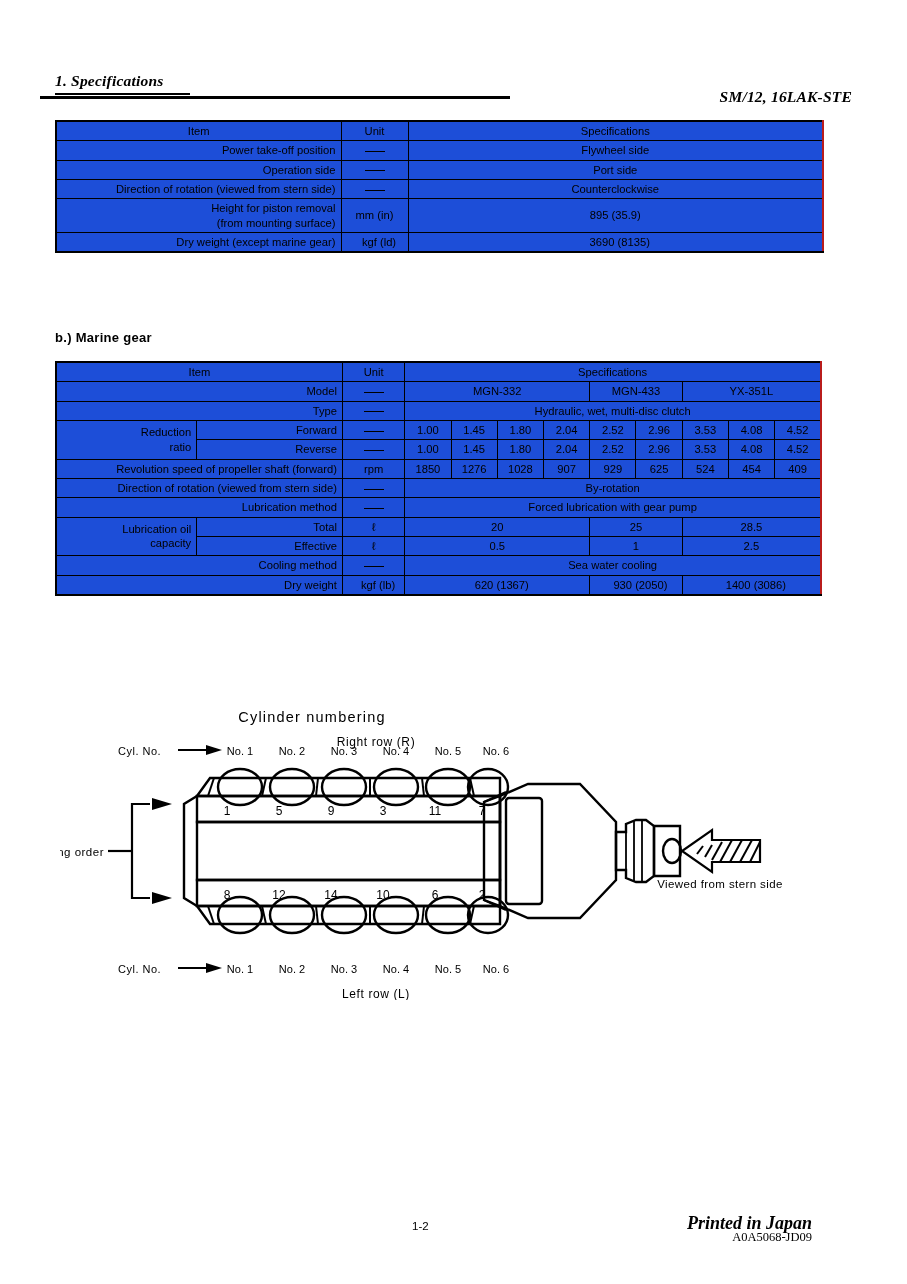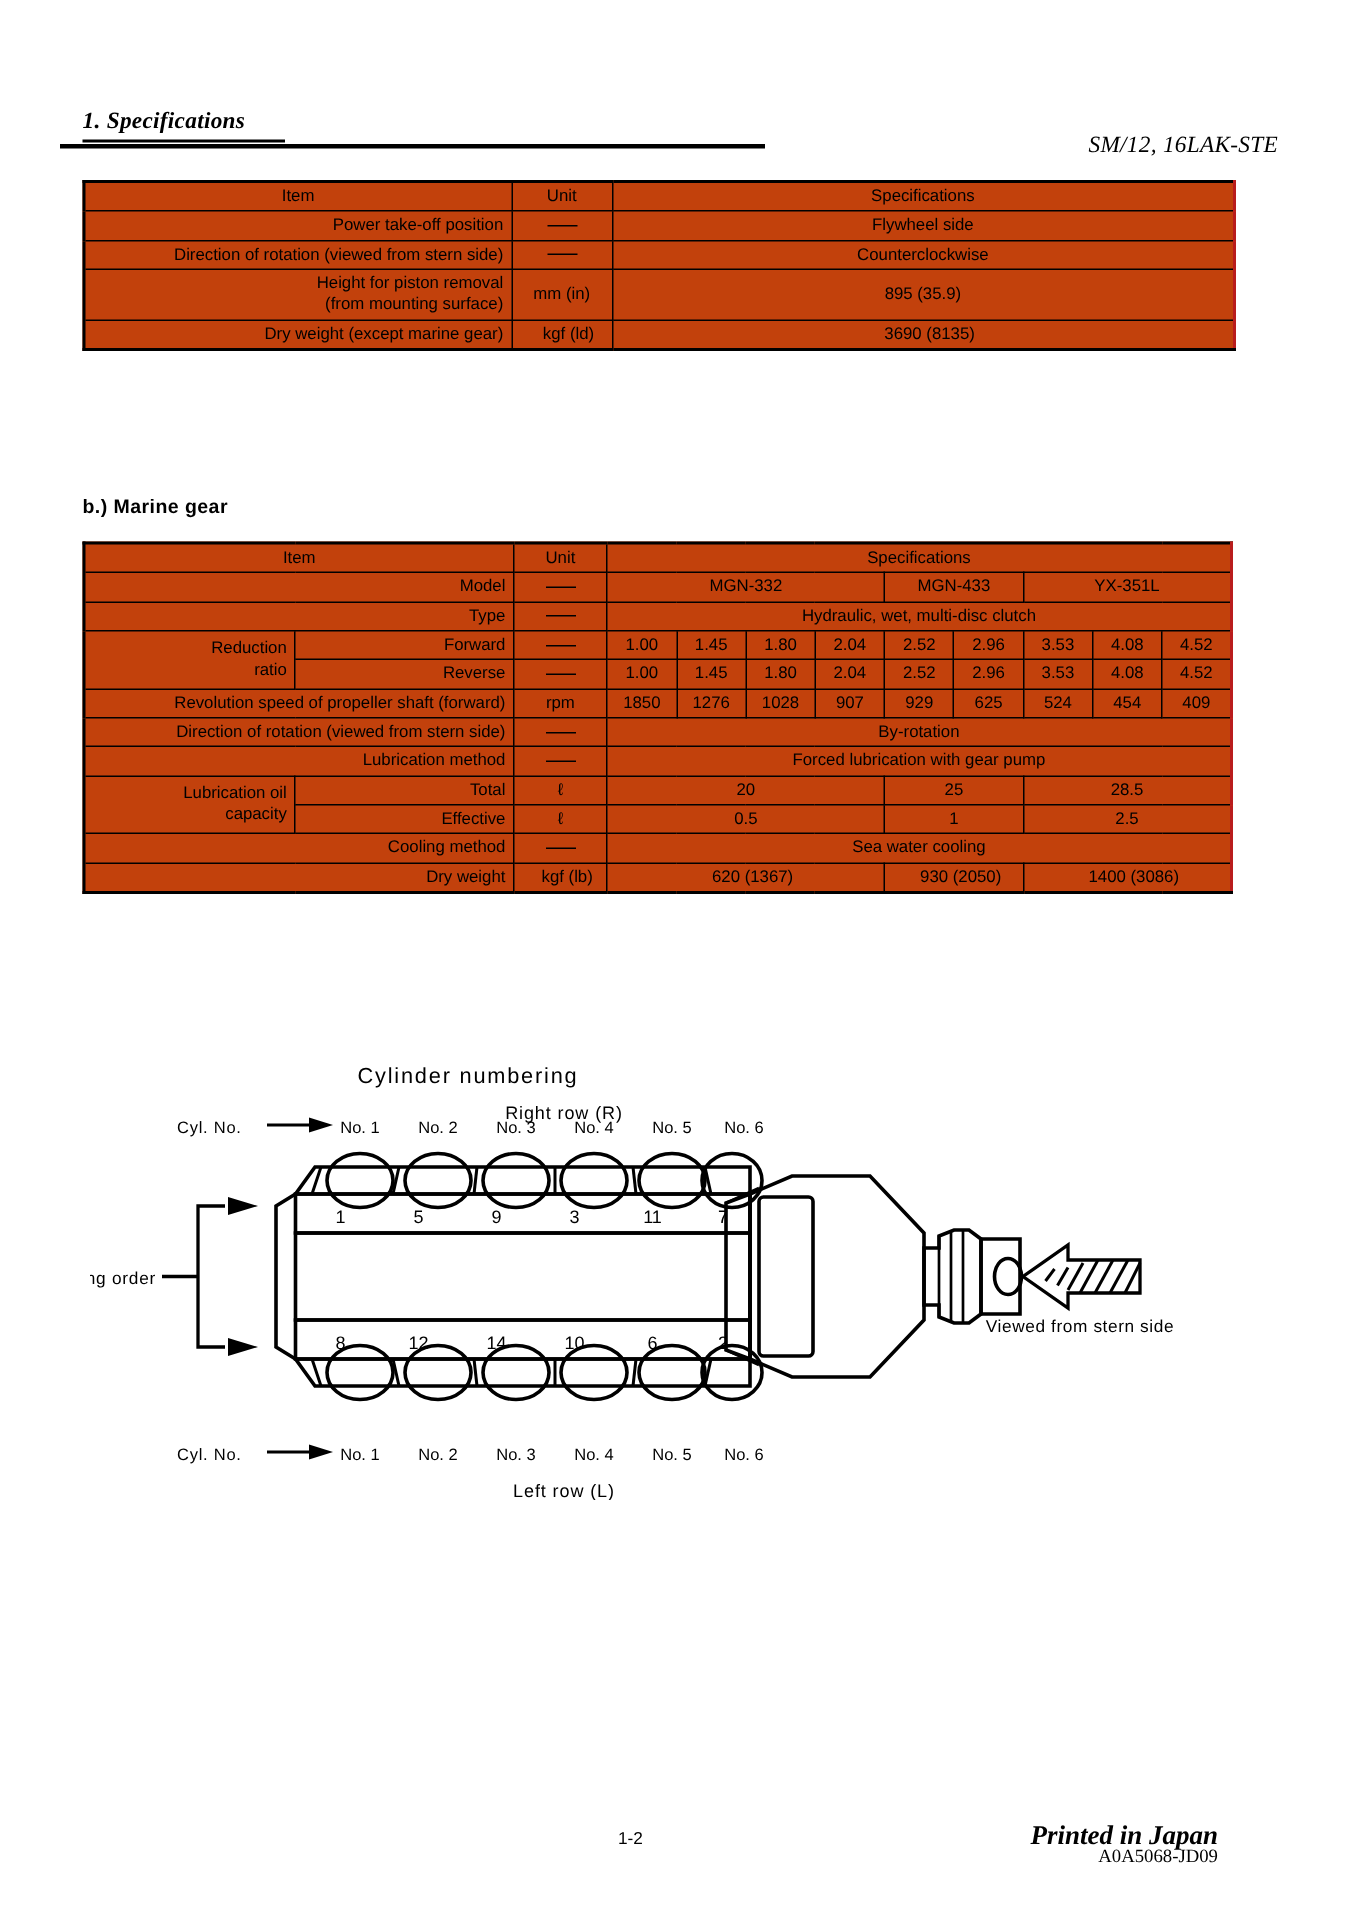--- a/index.html
+++ b/index.html
@@ -42,41 +42,41 @@
     width: 135px;
     height: 2px;
     background: #000;
   }
   #model-code {
     position: absolute;
     right: 0;
     top: 16px;
     font-family: "Liberation Serif", serif;
     font-style: italic;
-    font-weight: normal;
+    font-weight: bold;
     font-size: 15.5px;
     letter-spacing: 0.2px;
     white-space: nowrap;
   }
   #header-rule {
     position: absolute;
     left: 40px;
     top: 96px;
     width: 470px;
     height: 3px;
     background: #000;
   }
 
   
   .spec-table {
     position: absolute;
     border-collapse: collapse;
     table-layout: fixed;
     font-size: 11.2px;
-    background: #c2410c;
+    background: #1d4ed8;
   }
   .spec-table td, .spec-table th {
     border: 1px solid #000;
     padding: 2px 5px;
     font-weight: normal;
     vertical-align: middle;
     line-height: 1.28;
   }
   .spec-table .ctr { text-align: center; }
   .spec-table .lft { text-align: right; }
@@ -169,20 +169,25 @@
       <th class="ctr outer-l outer-t">Item</th>
       <th class="ctr outer-t">Unit</th>
       <th class="ctr outer-t outer-r">Specifications</th>
     </tr>
     <tr>
       <td class="lft outer-l">Power take-off position</td>
       <td class="ctr"><span class="dash"></span></td>
       <td class="ctr outer-r">Flywheel side</td>
     </tr>
     <tr>
+      <td class="lft outer-l">Operation side</td>
+      <td class="ctr"><span class="dash"></span></td>
+      <td class="ctr outer-r">Port side</td>
+    </tr>
+    <tr>
       <td class="lft outer-l nowrap">Direction of rotation (viewed from stern side)</td>
       <td class="ctr"><span class="dash"></span></td>
       <td class="ctr outer-r">Counterclockwise</td>
     </tr>
     <tr>
       <td class="lft outer-l">
         <div>Height for piston removal</div>
         <div>(from mounting surface)</div>
       </td>
       <td class="ctr">mm (in)</td>

